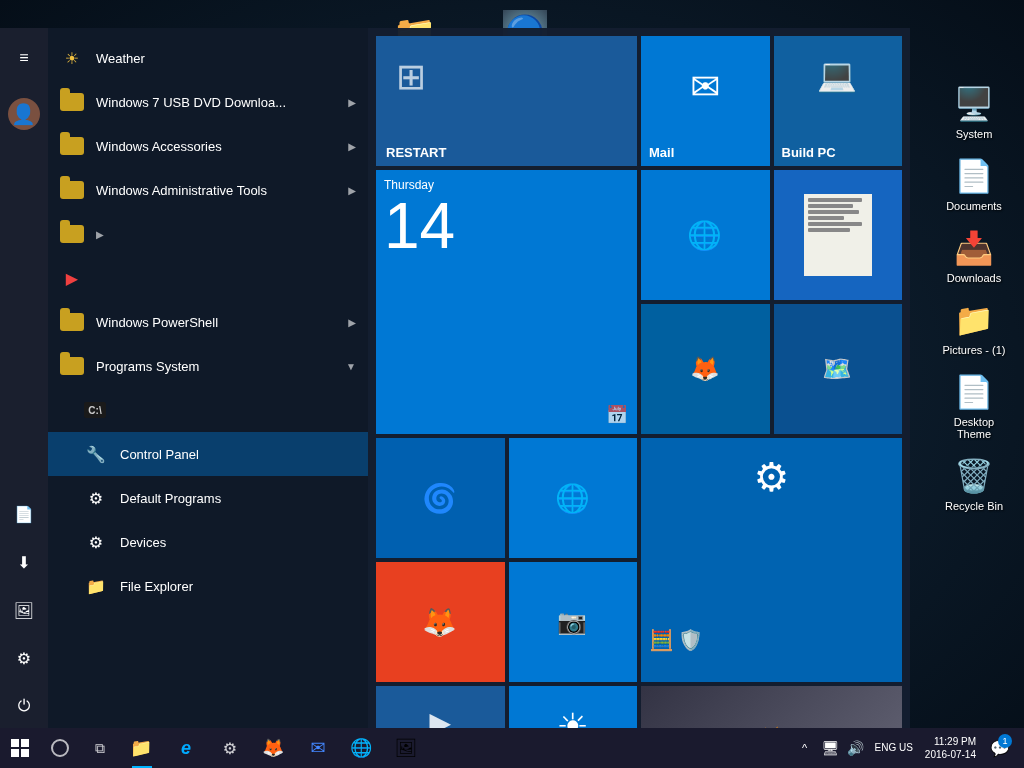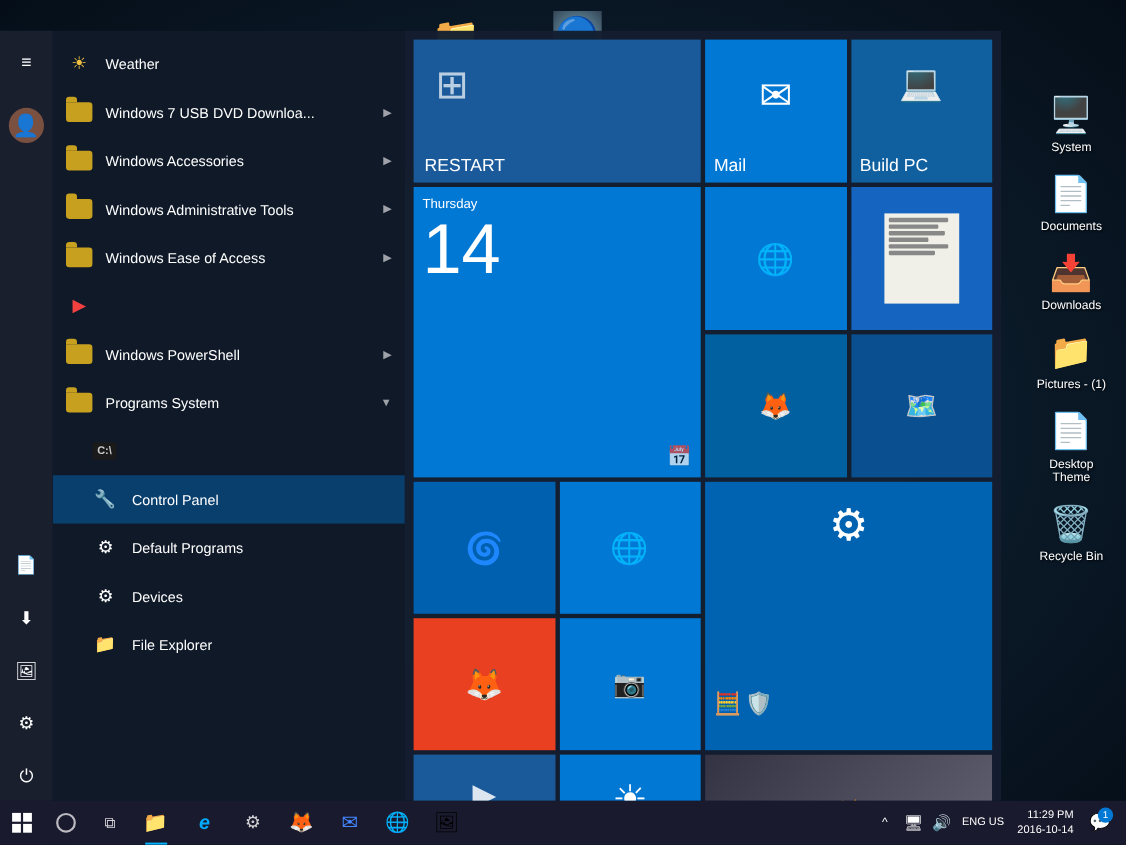--- a/index.html
+++ b/index.html
@@ -290,21 +290,21 @@
       background: #0078d4;
       color: white;
       cursor: pointer;
       display: flex;
       flex-direction: column;
       justify-content: flex-end;
       padding: 6px 8px;
       position: relative;
       min-height: 120px;
     }
-    .t .tlabel { font-size: 16px; }
+    .t .tlabel { font-size: 13px; font-weight: bold; }
   </style>
 </head>
 <body>
 
 <div class="desktop">
 
   <div class="desktop-shortcuts">
     <div class="desktop-shortcut">
       <div class="icon-img" style="font-size:36px;">📁</div>
       <div class="icon-label">Build 14385</div>
@@ -385,21 +385,20 @@
             <div class="folder-icon"></div>
           </div>
         <div class="app-name">Windows Administrative Tools</div>
         <div class="expand-arrow">▶</div>
       </div>
 
       <div class="app-item">
         <div class="app-icon">
             <div class="folder-icon"></div>
           </div>
-        <div class="app-name">Windows Ease of Access</div>
         <div class="expand-arrow">▶</div>
       </div>
 
       <div class="app-item">
         <div class="app-icon" style="color:#f04040;">▶</div>
       </div>
 
       <div class="app-item">
         <div class="app-icon">
             <div class="folder-icon"></div>
@@ -535,21 +534,21 @@
     <div class="taskbar-tray">
       <div class="tray-icon" style="font-size:11px;">^</div>
       <div class="tray-icon" style="font-size:14px;">🖥</div>
       <div class="tray-icon" style="font-size:14px;">🔊</div>
       <div class="tray-lang" style="font-size:10px;line-height:1.2;">
         <div>ENG
 US</div>
       </div>
       <div class="tray-time" style="font-size:10px;">
         <div>11:29 PM</div>
-        <div>2016-10-14</div>
+        <div>2016-07-14</div>
       </div>
       <div class="tray-notif" style="color:white;font-size:16px;">
         💬
         <div class="notif-badge">1</div>
       </div>
     </div>
   </div>
 </div>
 
 </body></html>

